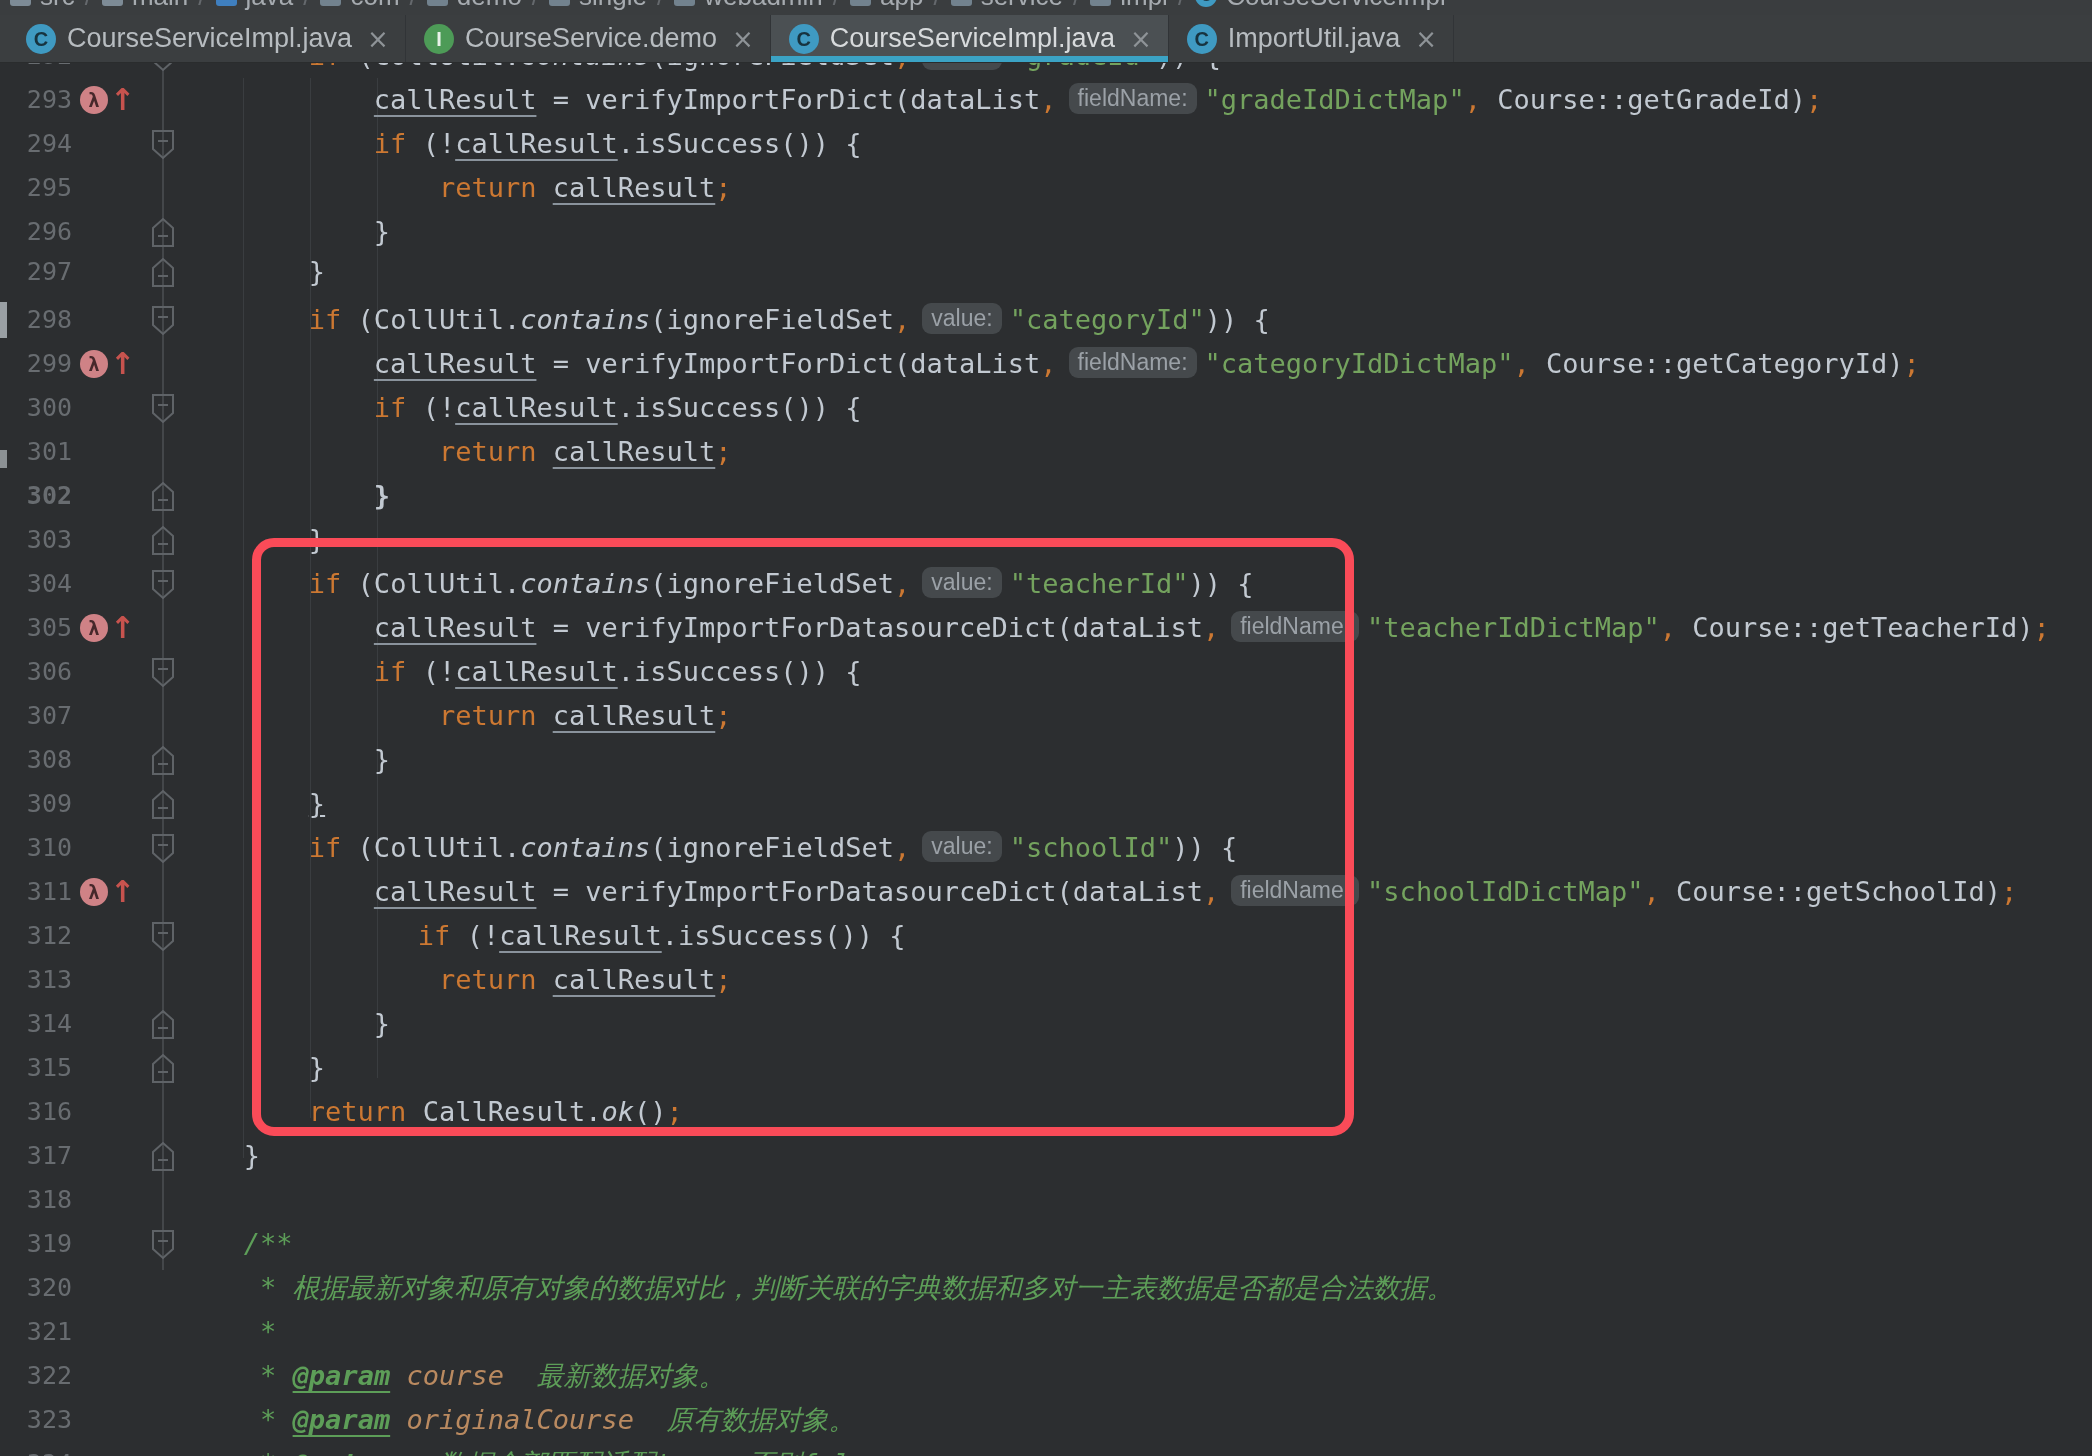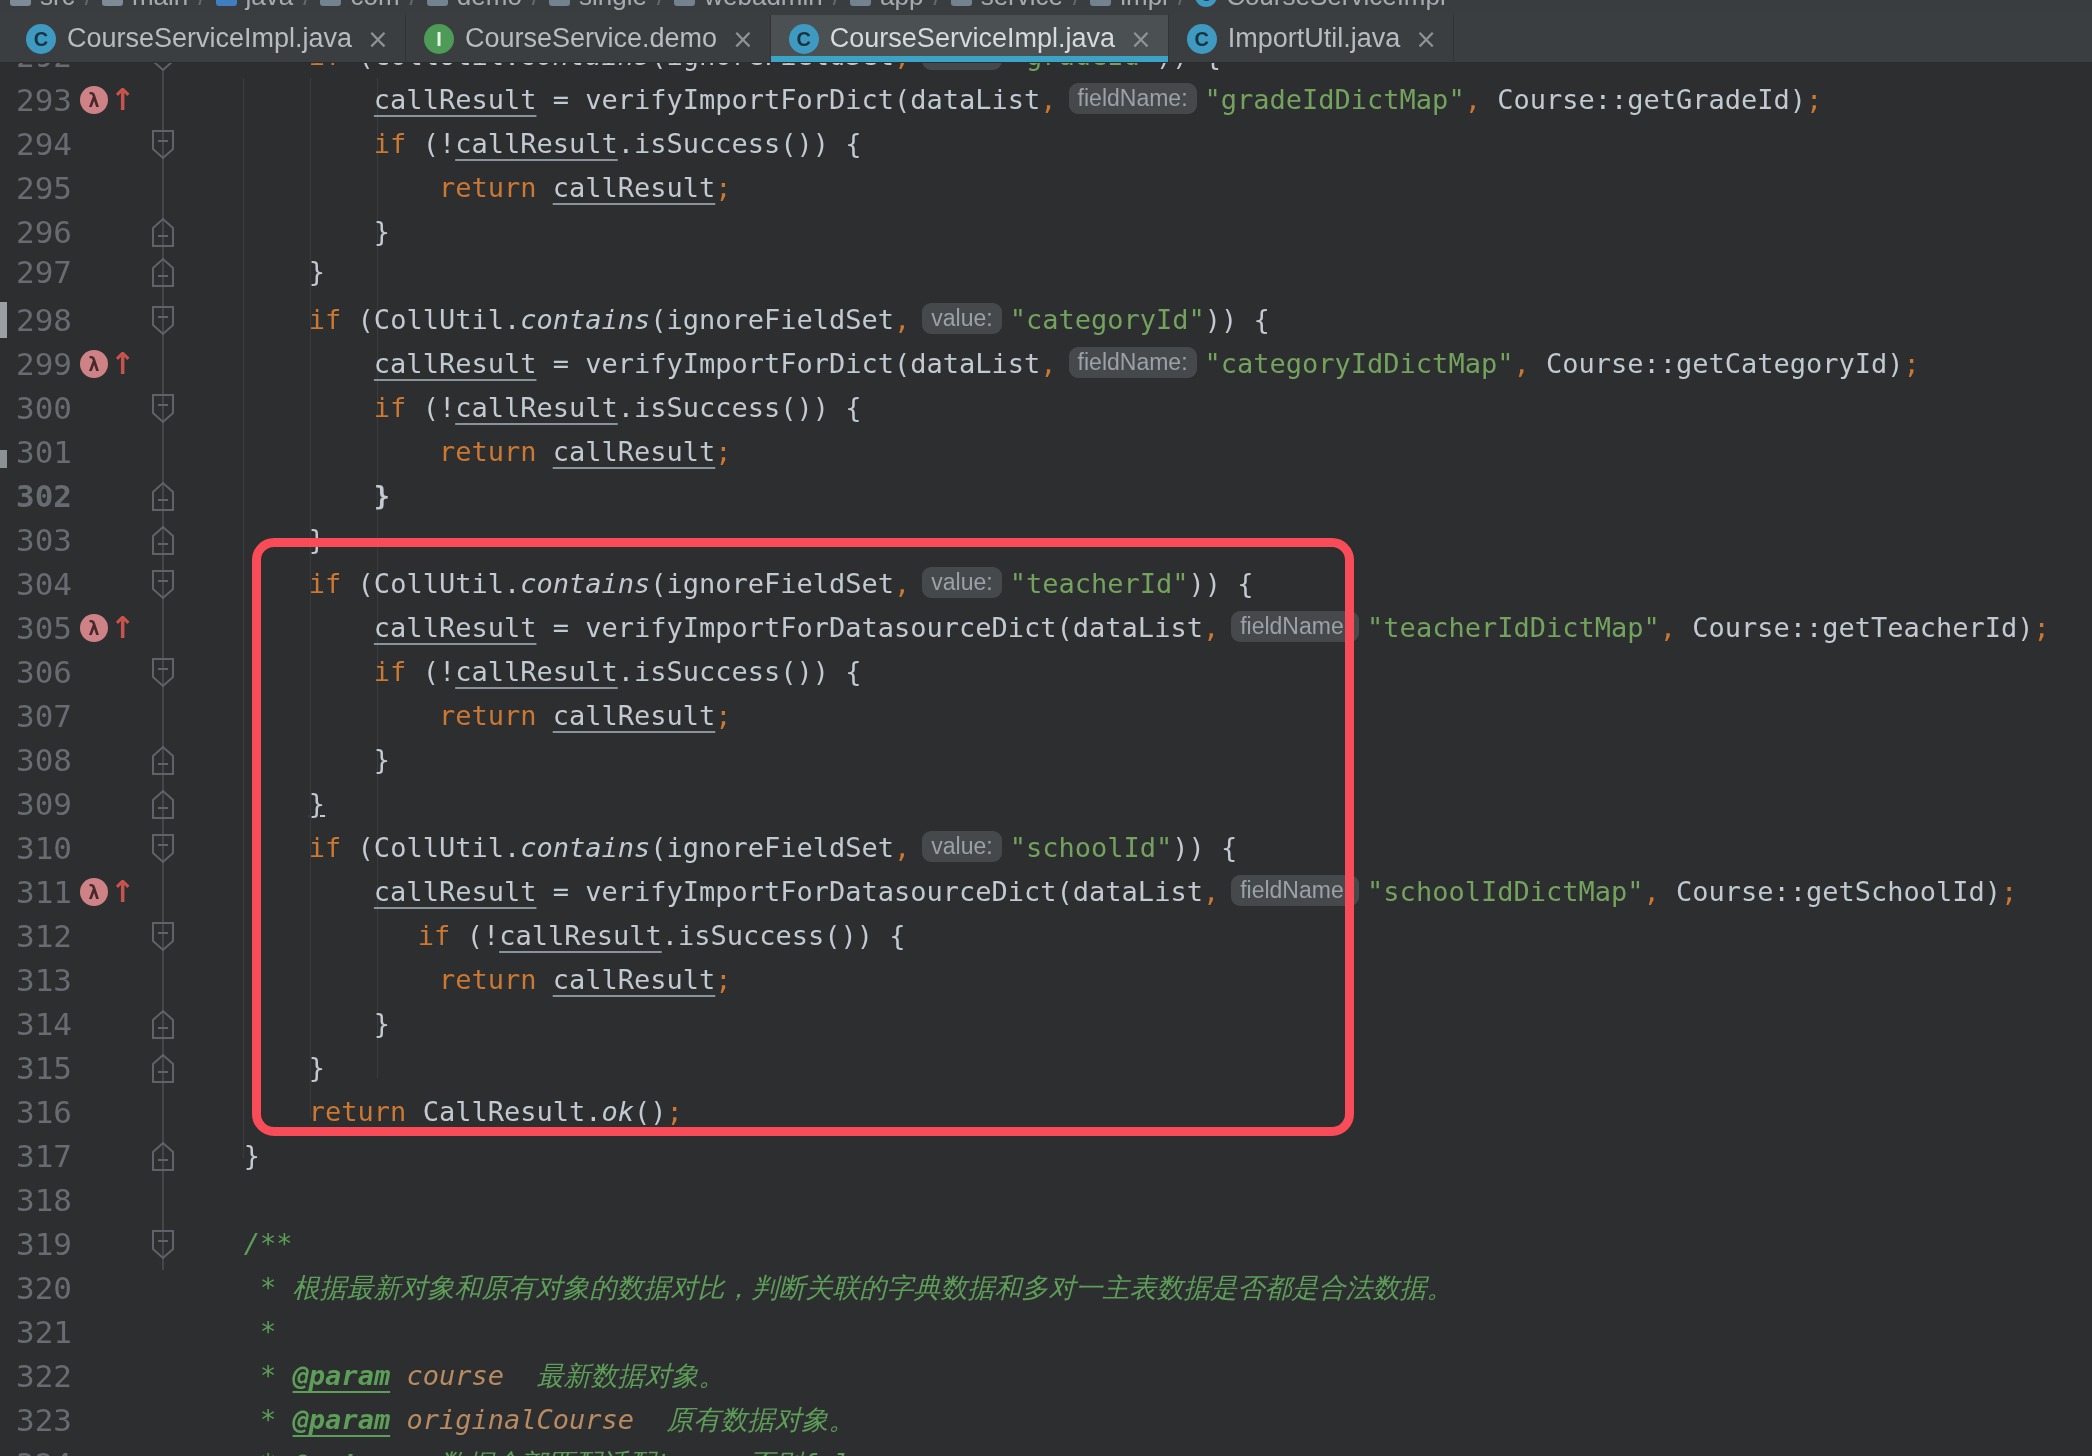--- a/index.html
+++ b/index.html
@@ -49,21 +49,21 @@
   .tab-close { color:#8e9397; font-size:26px; margin-left:4px; font-family:"DejaVu Sans", sans-serif; }
 
   
   .code-layer { position:absolute; top:0; left:0; right:0; bottom:0; z-index:1; }
   .fold-rail { position:absolute; left:162px; top:70px; width:2px; height:1200px; background:#44474a; }
   .indent-guide { position:absolute; width:1px; background:#3a3d40; }
 
   .row { position:absolute; left:0; width:2092px; height:44px; line-height:44px;
          font-size:27px; color:#c2c9d1; white-space:pre; }
   .ln { position:absolute; left:0; top:0; width:72px; text-align:right;
-        color:#686c70; font-size:31px; }
+        color:#686c70; font-size:25px; }
   .lam { position:absolute; left:80px; top:8px; width:28px; height:28px; border-radius:50%;
          background:#cf8286; color:#47282b; font-size:19px; font-weight:bold;
          text-align:center; line-height:29px; }
   .lam-arrow { position:absolute; left:110px; top:1px; color:#c7534e; font-size:30px;
                line-height:42px; font-weight:bold; font-family:"DejaVu Sans", sans-serif; }
   .fold { position:absolute; left:150px; top:7px; }
   .code { position:relative; }
 
   
   .t-d  { color:#c2c9d1; }

